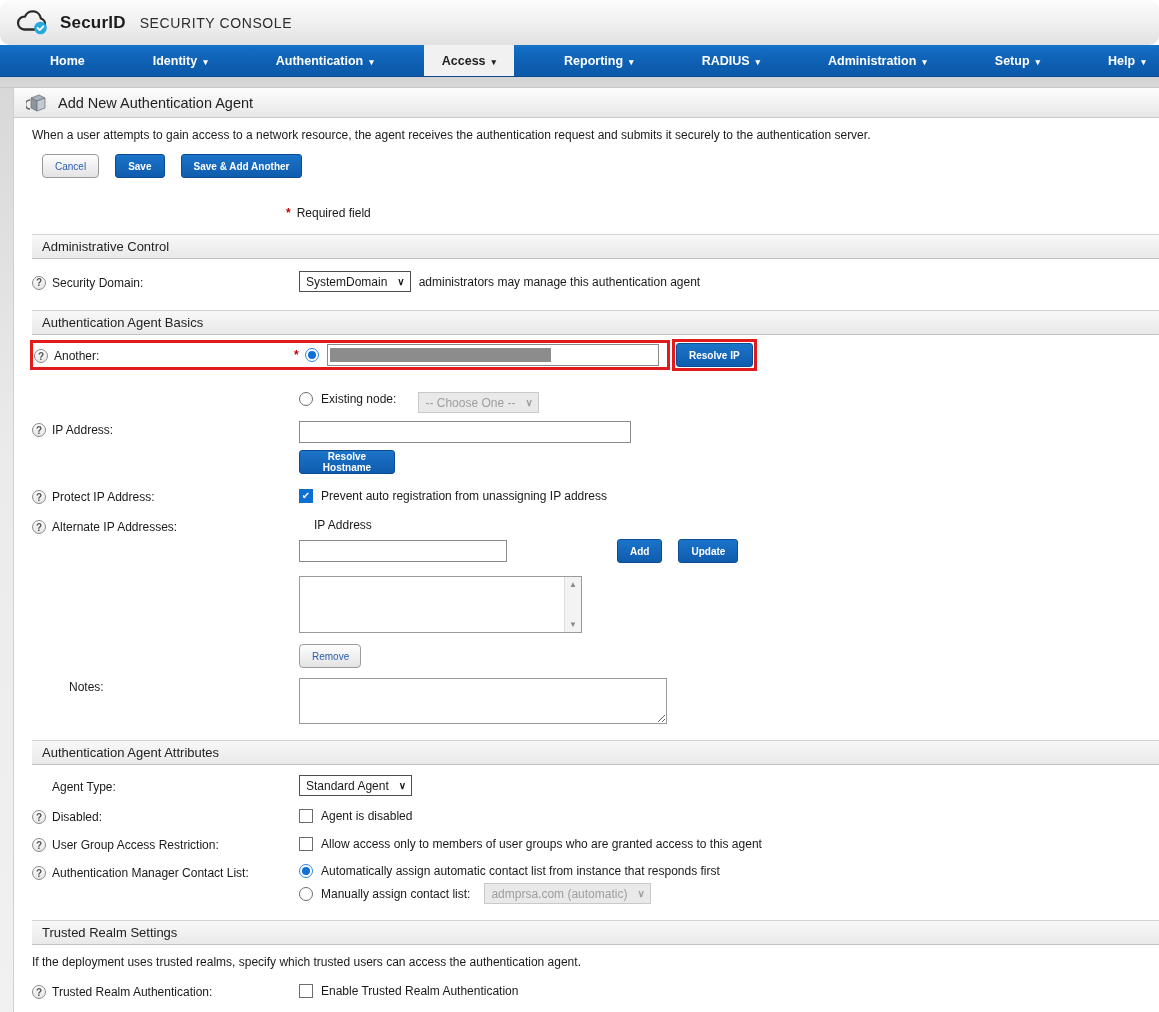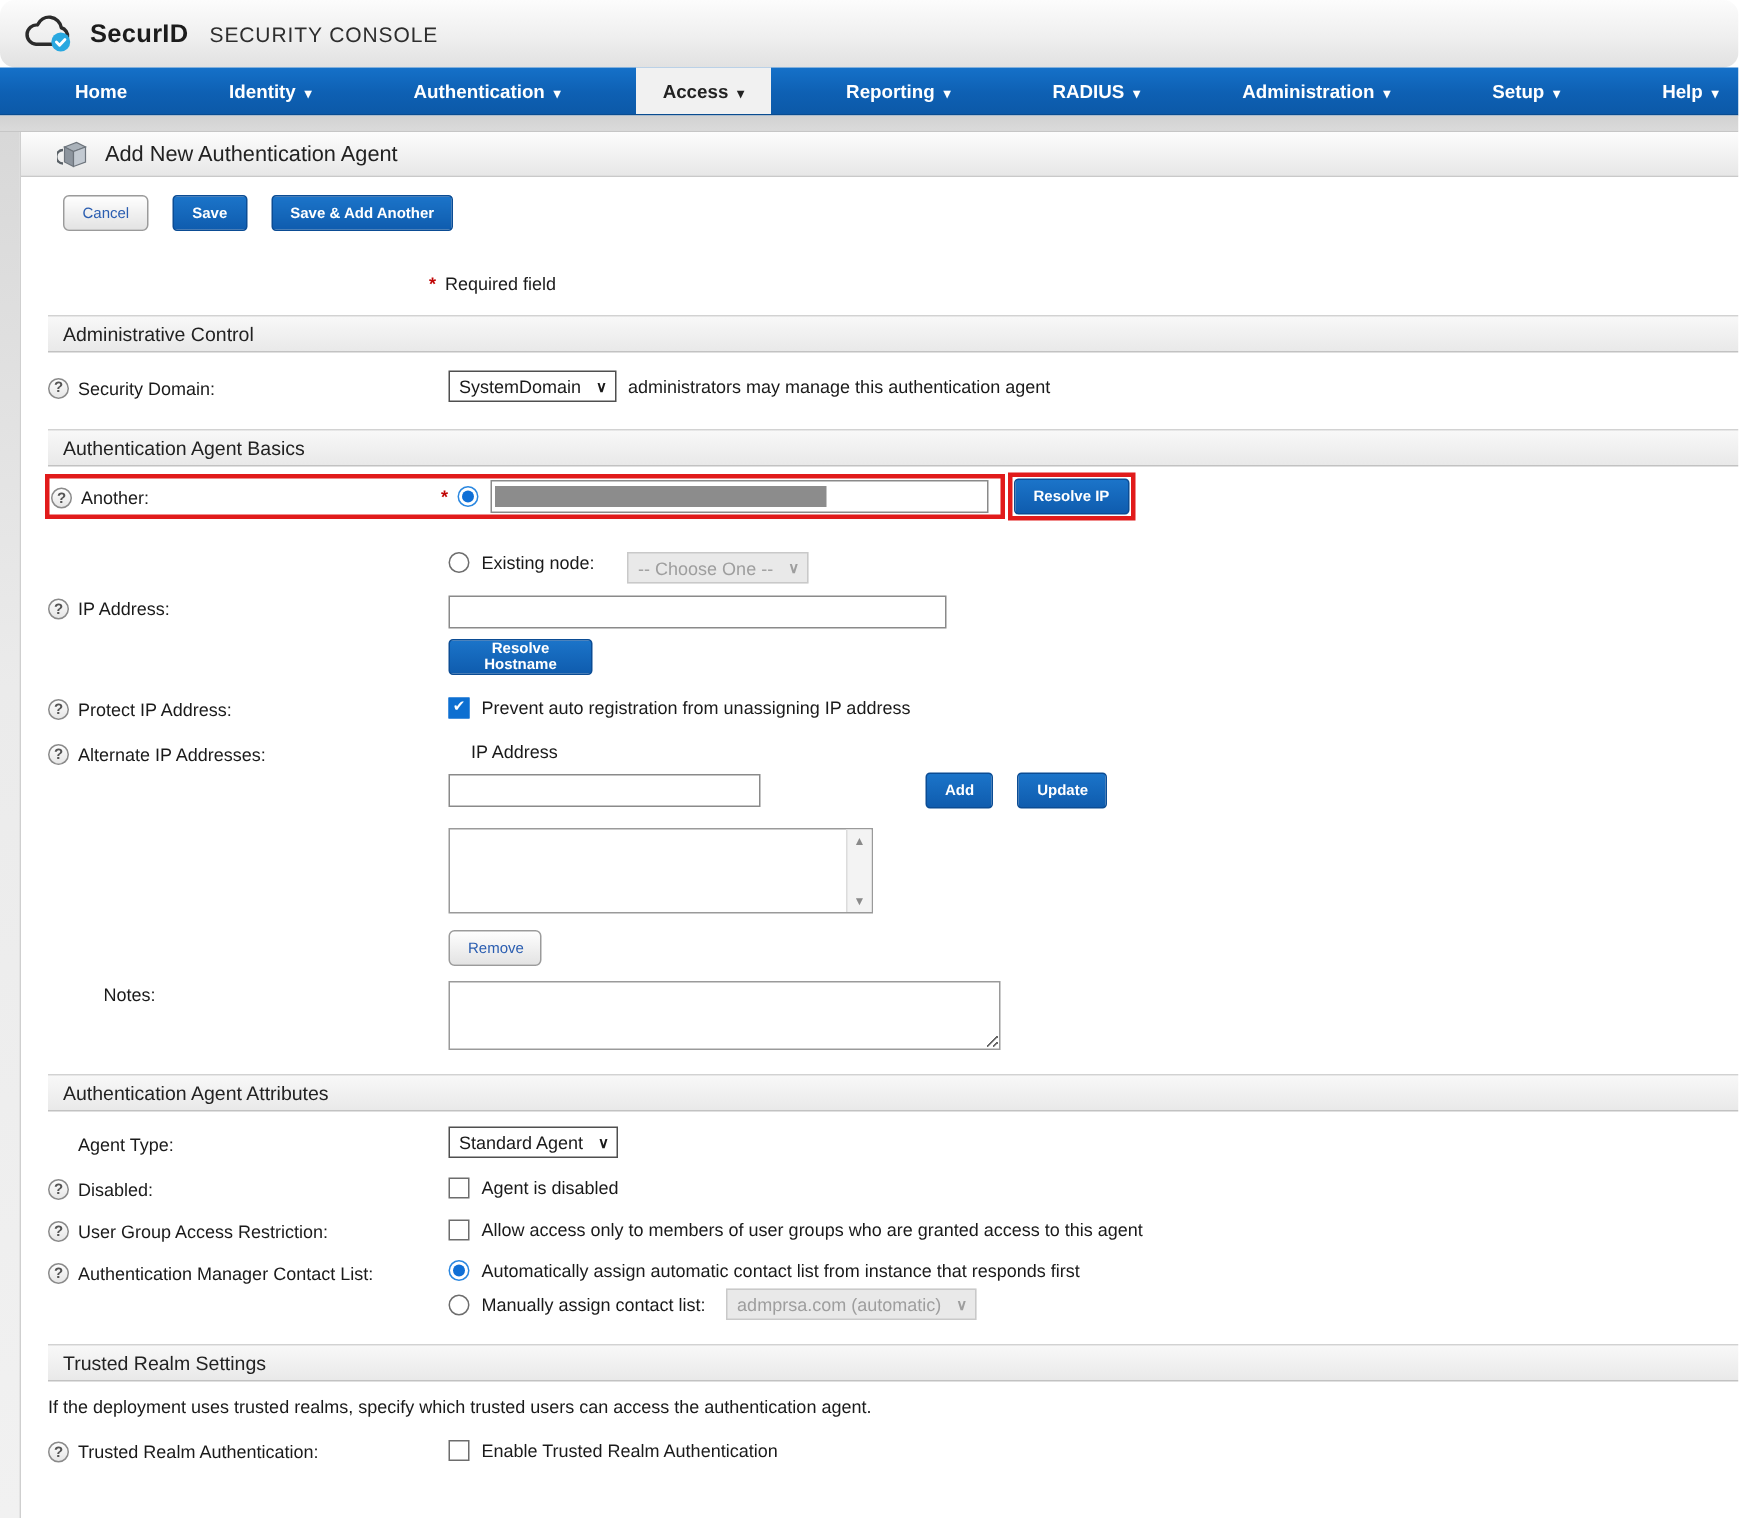--- a/index.html
+++ b/index.html
@@ -22,21 +22,21 @@
   .nav-caret { font-size:9px; position:relative; top:1px; }
 
   .subnav-strip { height:11px; background:linear-gradient(180deg,#d2d2d2,#dadada); border-bottom:1px solid #c6c6c6; }
 
   
   .page { display:flex; width:100%; height:924px; }
   .left-edge { width:14px; background:linear-gradient(180deg,#d8d8d8 0%, #ebebeb 40%, #f1f1f1 100%);
     border-right:1px solid #cfcfcf; }
   .content { flex:1; background:#fff; padding-left:18px; }
 
-  .title-bar { height:30px; margin-left:-18px; padding-left:24px; background:linear-gradient(180deg,#fdfdfd,#e7e7e7);
+  .title-bar { height:30px; margin-left:-18px; padding-left:12px; background:linear-gradient(180deg,#fdfdfd,#e7e7e7);
     border-bottom:1px solid #c9c9c9; display:flex; align-items:center; gap:10px; }
   .page-title { font-size:14.5px; color:#222; }
 
   .desc { margin:10px 0 0 0; }
 
   
   .btn { font-family:"Liberation Sans",sans-serif; font-size:10px; height:24px; padding:0 12px;
     border-radius:3px; cursor:pointer; }
   .btn-blue { background:linear-gradient(180deg,#1b74c9,#0f5cae); color:#fff; font-weight:bold;
     border:1px solid #0b4c94; }
@@ -163,20 +163,21 @@
     <div class="title-bar">
       <svg width="22" height="22" viewBox="0 0 22 22">
         <polygon points="5,6 13,3 19,6 11,9" fill="#aab2ba" stroke="#6d747c" stroke-width="0.8"></polygon>
         <polygon points="5,6 11,9 11,19 5,16" fill="#8d959e" stroke="#6d747c" stroke-width="0.8"></polygon>
         <polygon points="11,9 19,6 19,16 11,19" fill="#c3cad2" stroke="#6d747c" stroke-width="0.8"></polygon>
         <path d="M4 8 a4 4 0 0 0 0 9" fill="none" stroke="#596066" stroke-width="1.6"></path>
       </svg>
       <span class="page-title">Add New Authentication Agent</span>
     </div>
 
+    <div class="desc">When a user attempts to gain access to a network resource, the agent receives the authentication request and submits it securely to the authentication server.</div>
 
     <div class="btn-row">
       <button class="btn btn-gray">Cancel</button>
       <button class="btn btn-blue">Save</button>
       <button class="btn btn-blue">Save &amp; Add Another</button>
     </div>
 
     <div class="required-note">
       <span class="req">*</span><span>Required field</span>
     </div>

